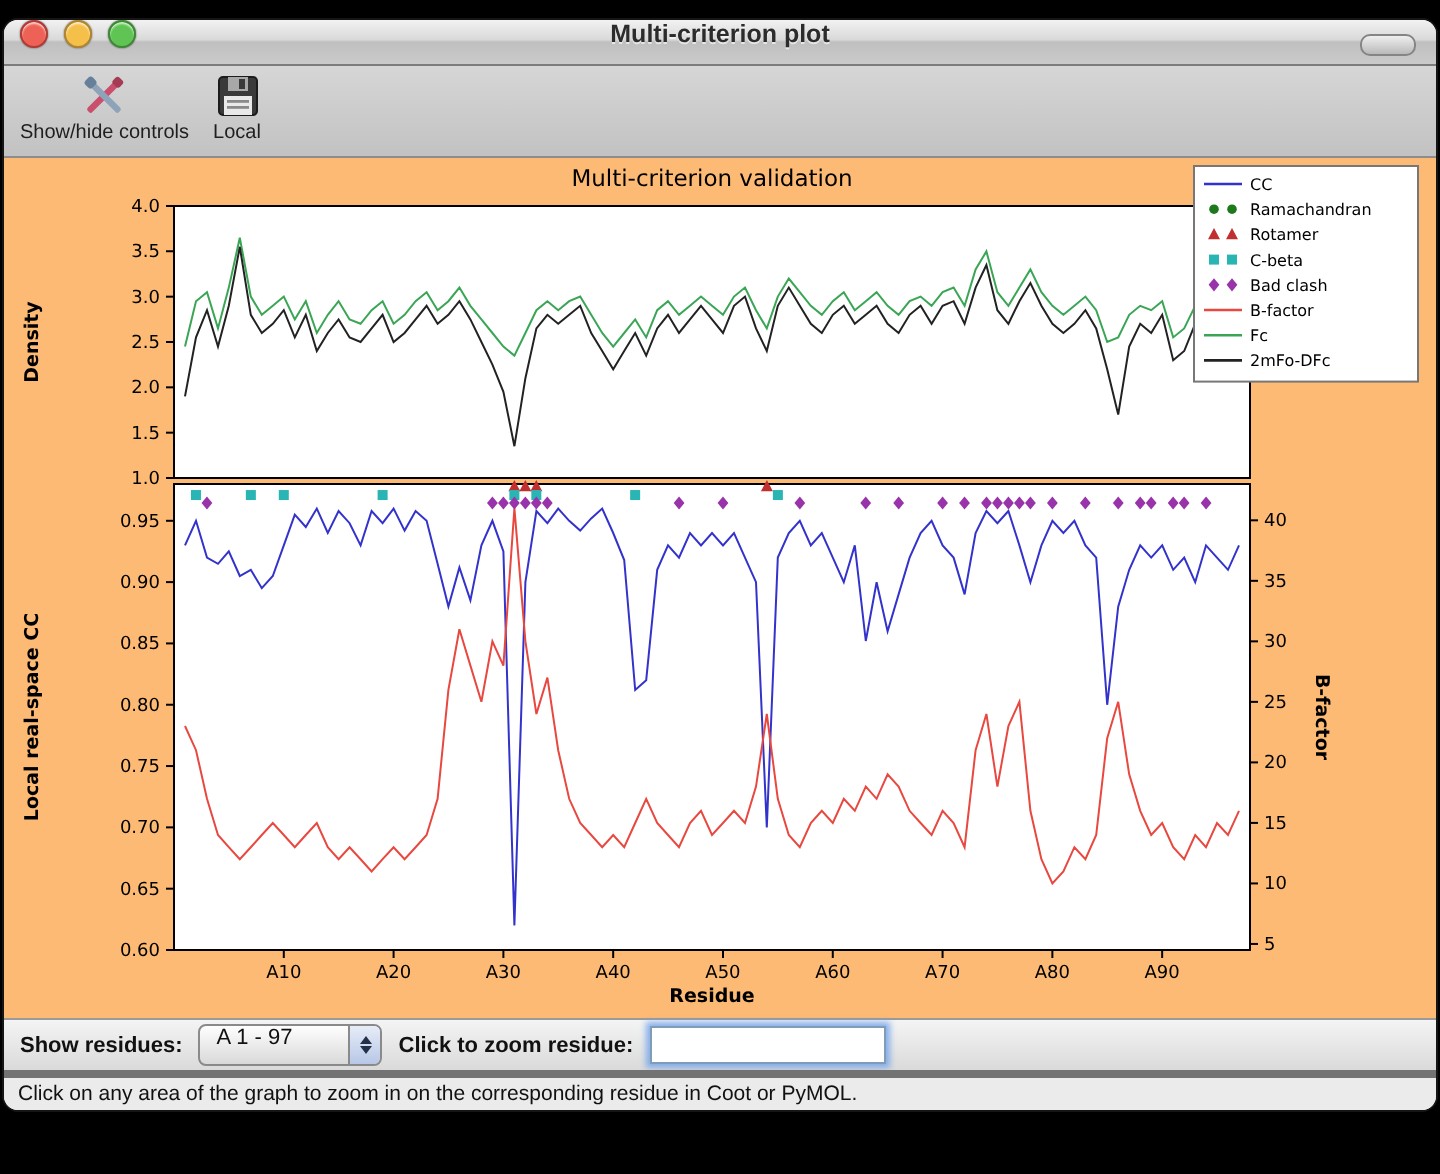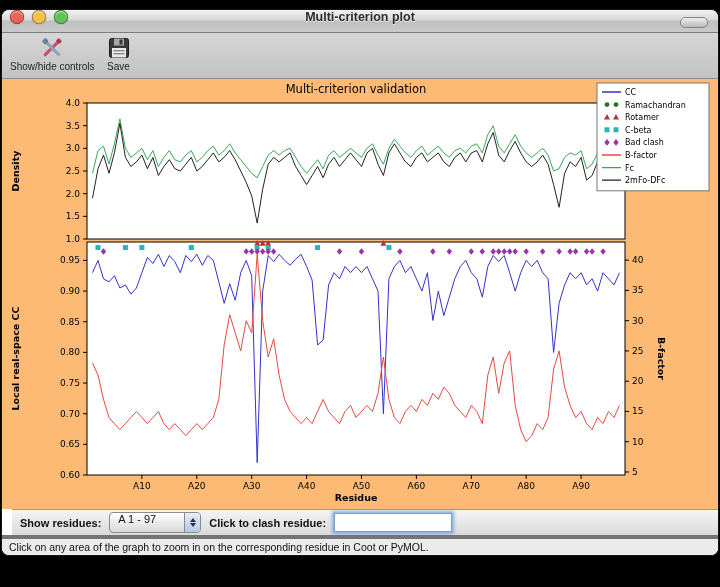--- a/index.html
+++ b/index.html
@@ -31,21 +31,21 @@
         font-size:10px;color:#1f1f1f;cursor:default;}
   .tool svg{display:block;}
   
   .plot-area{flex:1 1 auto;background:#fdba74;overflow:hidden;}
   #chart{display:block;margin:0 auto;}
   #chart text{font-family:"DejaVu Sans",sans-serif;fill:#000;}
   
   .controls-row{height:26px;flex:0 0 26px;display:flex;align-items:center;gap:8px;
                 padding:0 8px;box-sizing:border-box;
                 background:linear-gradient(#f4f4f4,#dadada);border-top:1px solid #9a9a9a;
-                font-size:11px;font-weight:bold;color:#111;margin-left:10px;}
+                font-size:11px;font-weight:bold;color:#111;}
   .combo{display:inline-flex;height:19px;border:1px solid #8a8a8a;
          border-radius:4px;background:linear-gradient(#fefefe,#d9d9d9);
          font-size:11px;font-weight:normal;color:#111;overflow:hidden;}
   .combo .val{padding:0 8px 0 8px;min-width:58px;}
   .combo-stepper{width:15px;height:100%;border-left:1px solid #8a8a8a;
                  background:linear-gradient(#e7edf8,#b7c7e6);
                  display:flex;flex-direction:column;align-items:center;justify-content:center;gap:1px;}
   .combo-stepper i{display:block;width:0;height:0;border-left:3px solid transparent;
                    border-right:3px solid transparent;}
   .combo-stepper .up{border-bottom:4px solid #23304a;}
@@ -93,21 +93,21 @@
       <span>
         <svg width="24" height="24" viewBox="0 0 24 24">
           <rect x="2.5" y="2.5" width="19" height="19" rx="2" fill="#3a3a3a" stroke="#1c1c1c"></rect>
           <rect x="7" y="2.5" width="10" height="7" fill="#a8a8a8"></rect>
           <rect x="12.5" y="3.5" width="3" height="5" fill="#3a3a3a"></rect>
           <rect x="5" y="12" width="14" height="9.5" fill="#e9e9e9"></rect>
           <rect x="6.5" y="14" width="11" height="1.4" fill="#8a8a8a"></rect>
           <rect x="6.5" y="17" width="11" height="1.4" fill="#8a8a8a"></rect>
         </svg>
       </span>
-      <span>Save</span>
+      <span>Local</span>
     </div>
   </div>
 
   <div class="plot-area">
     <svg id="chart" width="714" height="428" viewBox="0 0 714 428">
         <rect x="84" y="24" width="538" height="136" fill="#fff" stroke="#000" stroke-width="1"></rect>
         <rect x="84" y="163" width="538" height="233" fill="#fff" stroke="#000" stroke-width="1"></rect>
         <text x="353" y="14" text-anchor="middle" font-size="11.5">Multi-criterion validation</text>
         <line x1="80" y1="160" x2="84" y2="160" stroke="#000"></line>
         <text x="77" y="163" text-anchor="end" font-size="9">1.0</text>
@@ -246,21 +246,21 @@
 
   <div class="controls-row">
     <span>Show residues:</span>
     <div class="combo">
       <span class="val">A  1 - 97</span>
       <span class="combo-stepper">
           <i class="up"></i>
           <i class="dn"></i>
         </span>
     </div>
-    <span>Click to clash residue:</span>
+    <span>Click to zoom residue:</span>
     <input class="zoom-input" value="" style="">
   </div>
 
   <div class="statusbar">
     <span>Click on any area of the graph to zoom in on the corresponding residue in Coot or PyMOL.</span>
   </div>
 
 </div>
 
 </body></html>

